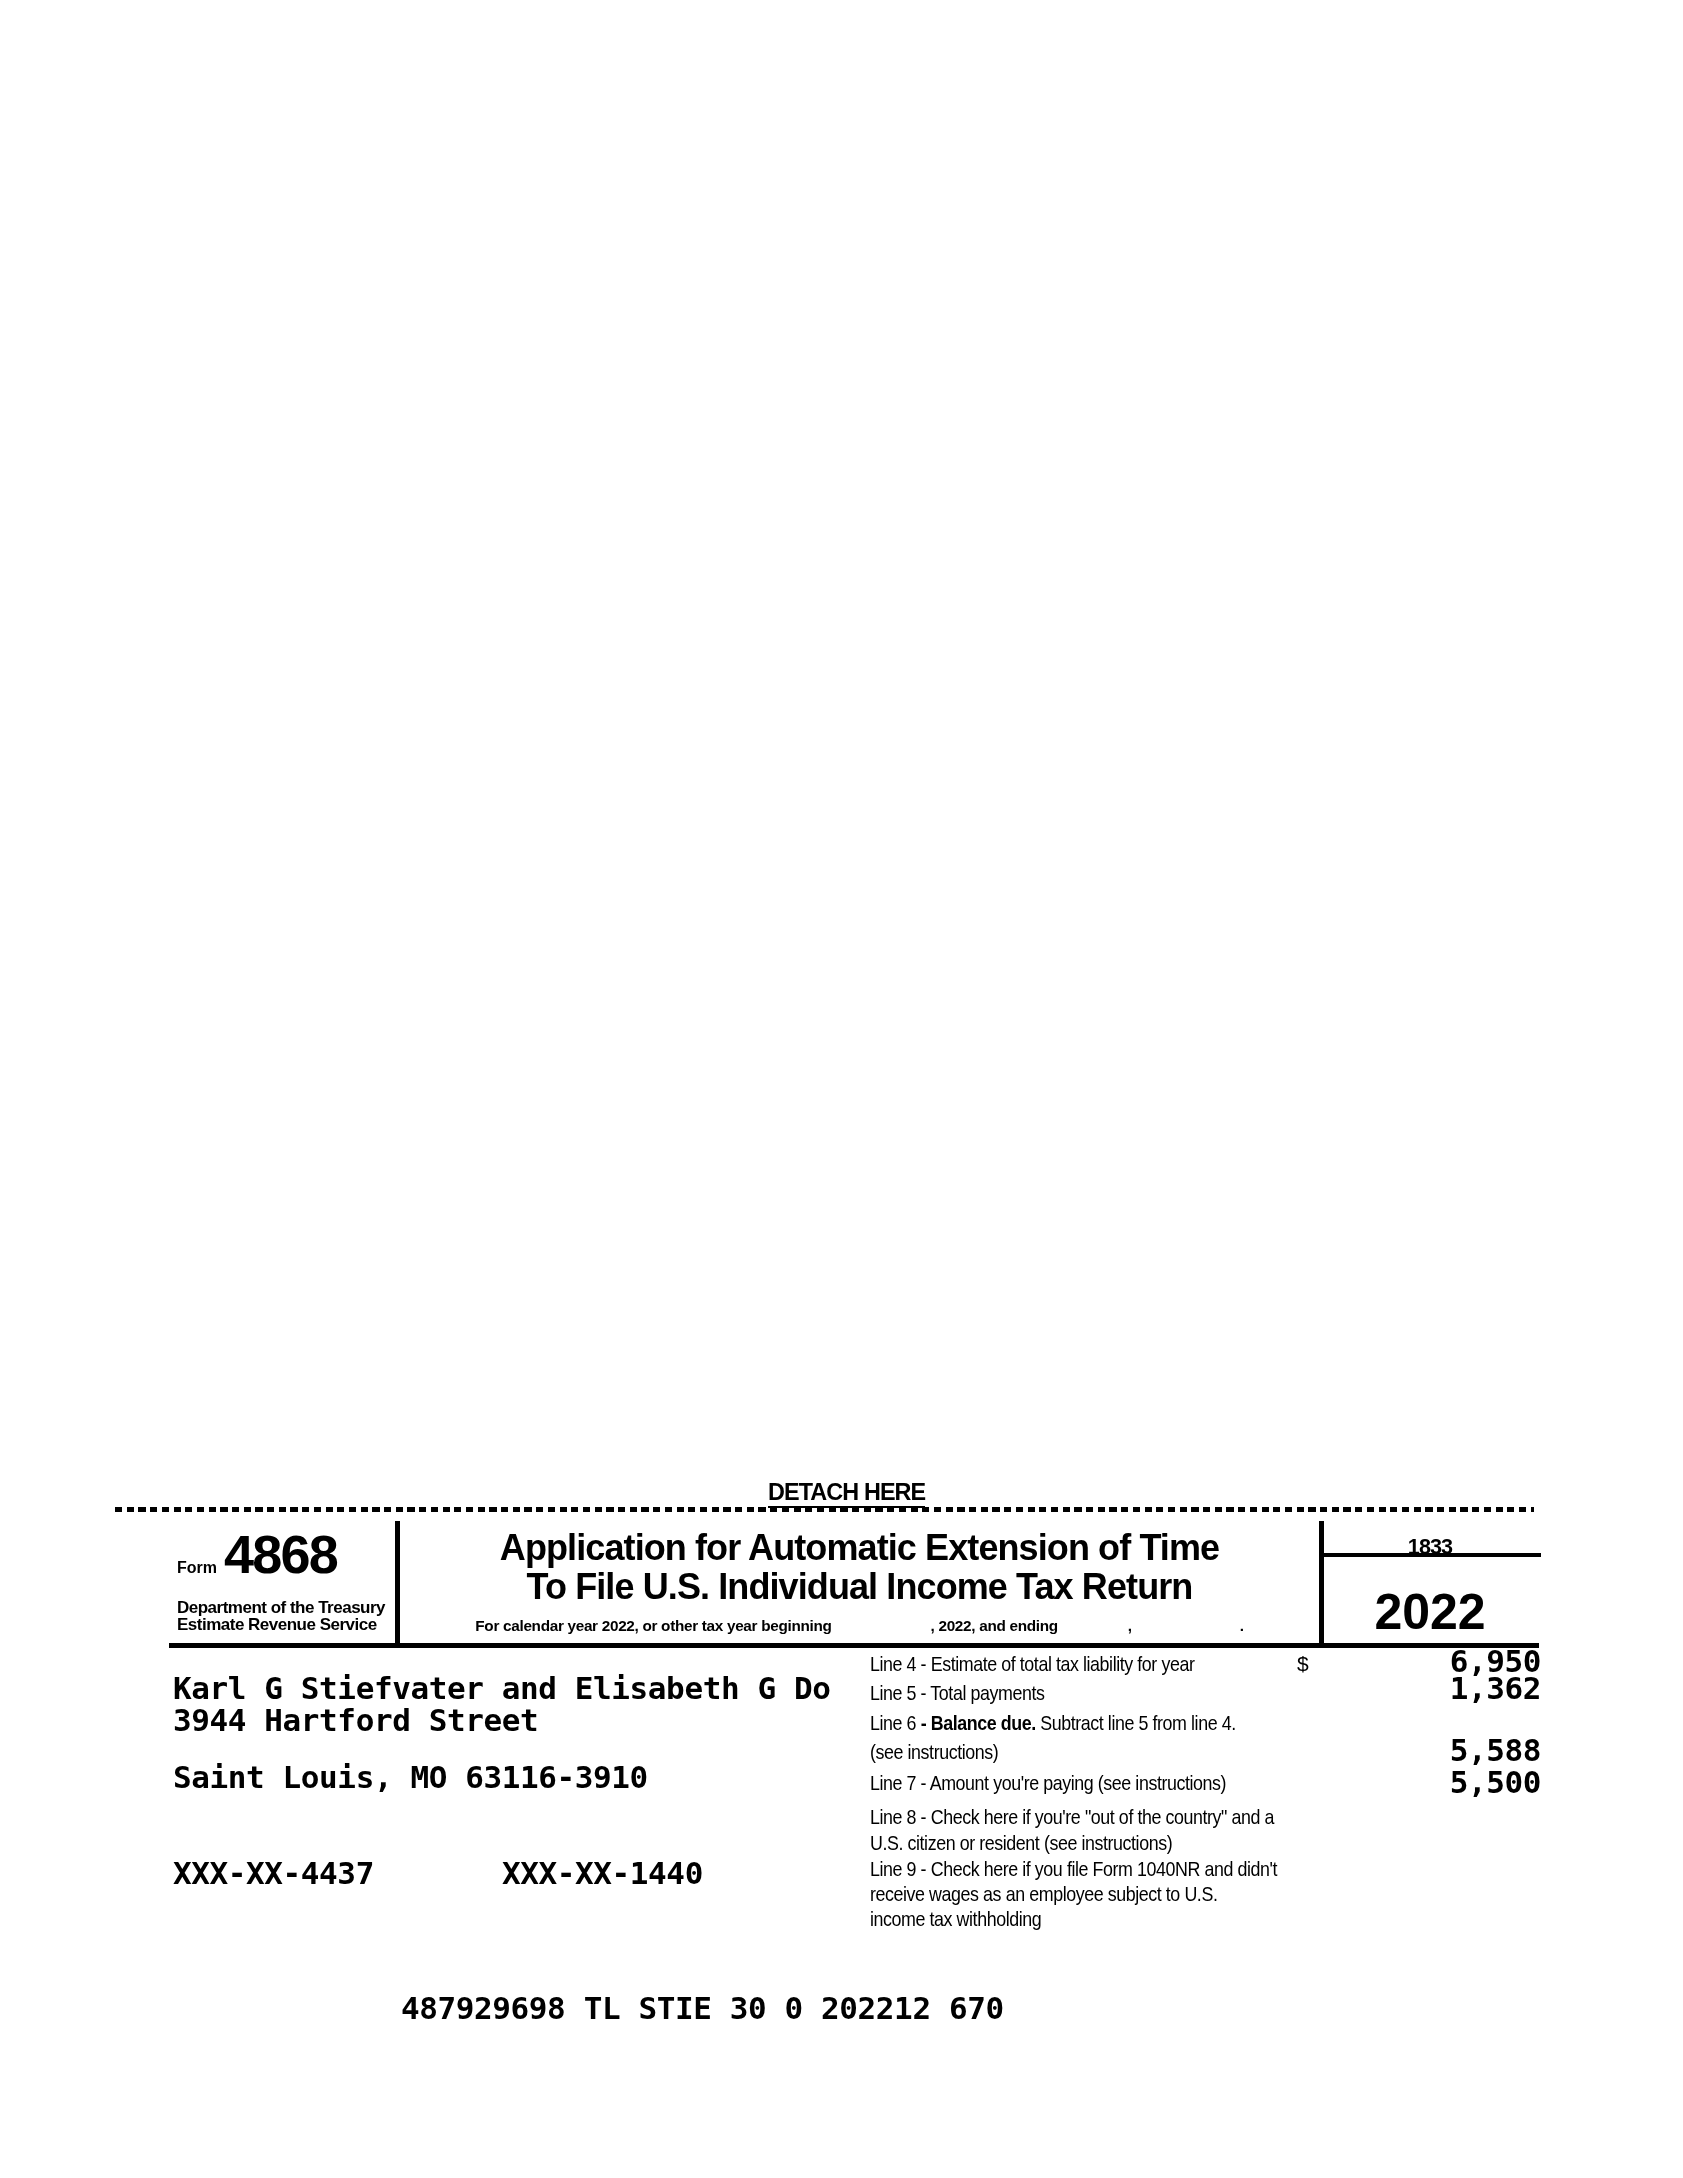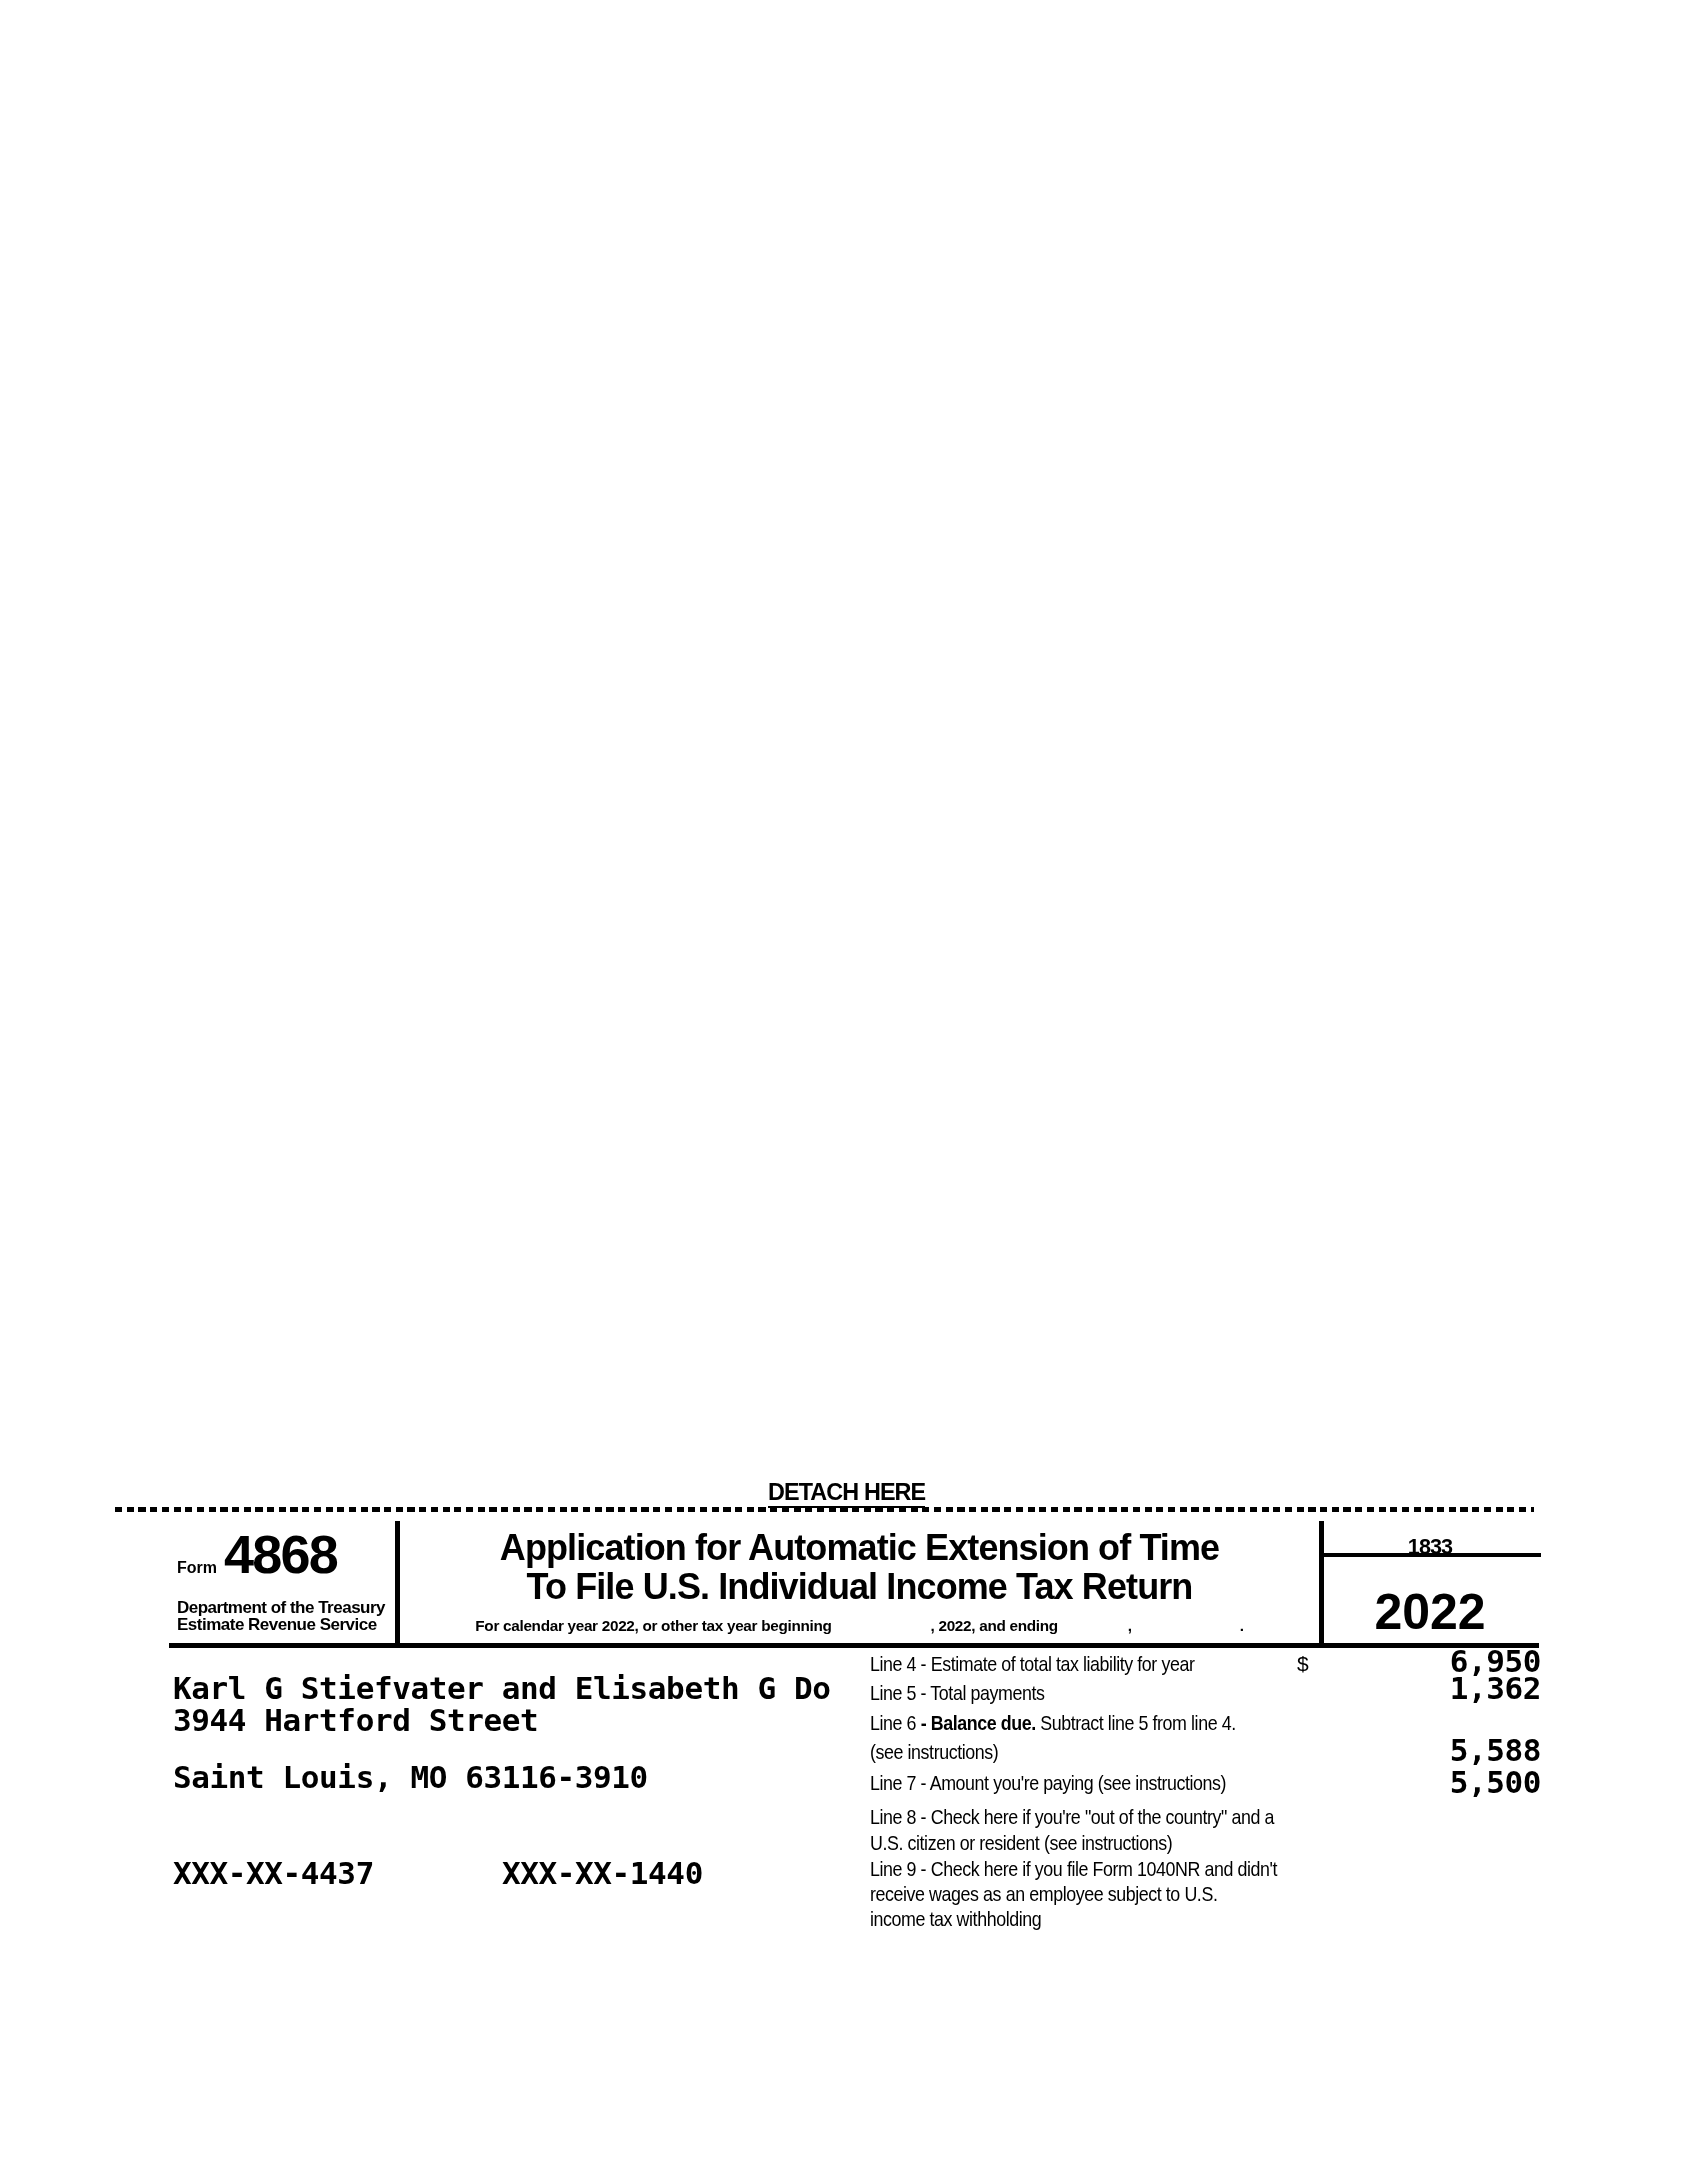--- a/index.html
+++ b/index.html
@@ -122,15 +122,16 @@
 
   <div class="abs lbl l7">Line 7 - Amount you're paying (see instructions)</div>
   <div class="abs mono amt a7">5,500</div>
 
   <div class="abs lbl l8a">Line 8 - Check here if you're "out of the country" and a</div>
   <div class="abs lbl l8b">U.S. citizen or resident (see instructions)</div>
   <div class="abs lbl l9a">Line 9 - Check here if you file Form 1040NR and didn't</div>
   <div class="abs lbl l9b">receive wages as an employee subject to U.S.</div>
   <div class="abs lbl l9c">income tax withholding</div>
 
+  <div class="abs mono scan">487929698 TL STIE 30 0 202212 670</div>
 
 </div>
 
 
 </body></html>

